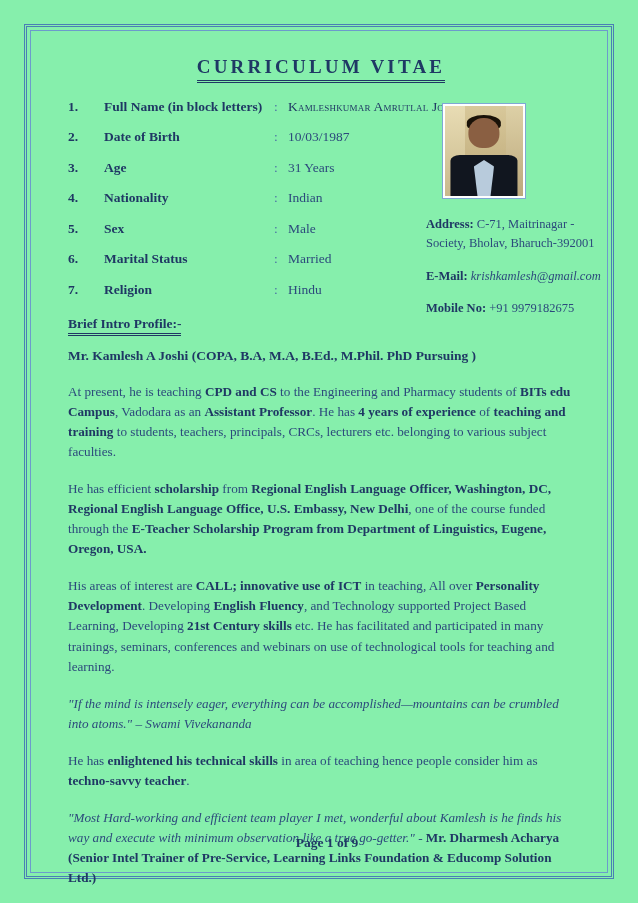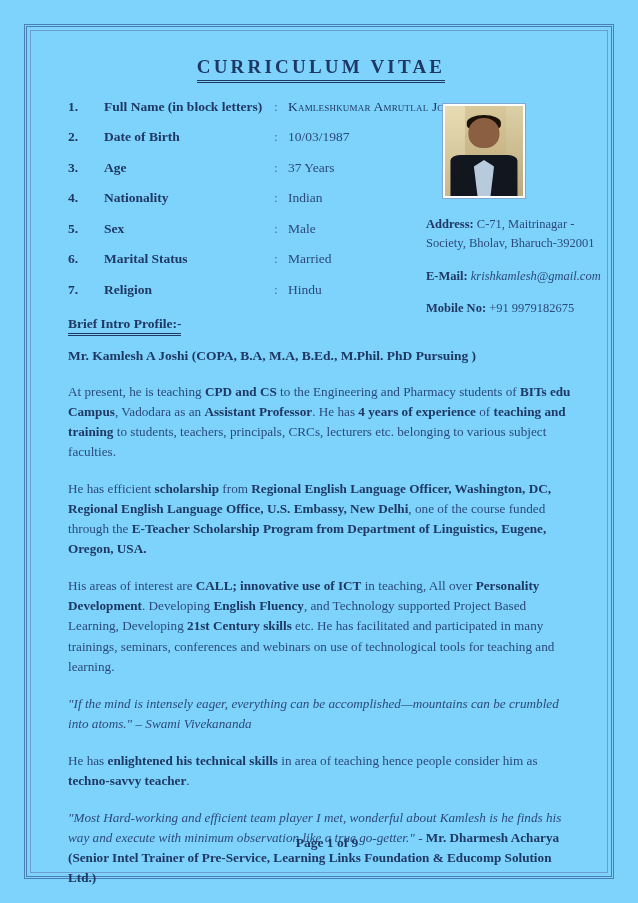--- a/index.html
+++ b/index.html
@@ -11,21 +11,21 @@
     width: 638px;
     height: 903px;
     font-family: "Liberation Serif", serif;
     color: #1f3864;
     overflow: hidden;
   }
   .page {
     position: relative;
     width: 638px;
     height: 903px;
-    background: #7dd3fc;
+    background: #86efac;
     box-sizing: border-box;
   }
   
   .page-border {
     position: absolute;
     left: 24px;
     top: 24px;
     right: 24px;
     bottom: 24px;
     border: 3px double #4a7fb5;
@@ -258,21 +258,21 @@
         <tr>
           <td class="col-num">2.</td>
           <td class="col-label">Date of Birth</td>
           <td class="col-colon">:</td>
           <td class="col-value">10/03/1987</td>
         </tr>
         <tr>
           <td class="col-num">3.</td>
           <td class="col-label">Age</td>
           <td class="col-colon">:</td>
-          <td class="col-value">37 Years</td>
+          <td class="col-value">31 Years</td>
         </tr>
         <tr>
           <td class="col-num">4.</td>
           <td class="col-label">Nationality</td>
           <td class="col-colon">:</td>
           <td class="col-value">Indian</td>
         </tr>
         <tr>
           <td class="col-num">5.</td>
           <td class="col-label">Sex</td>

